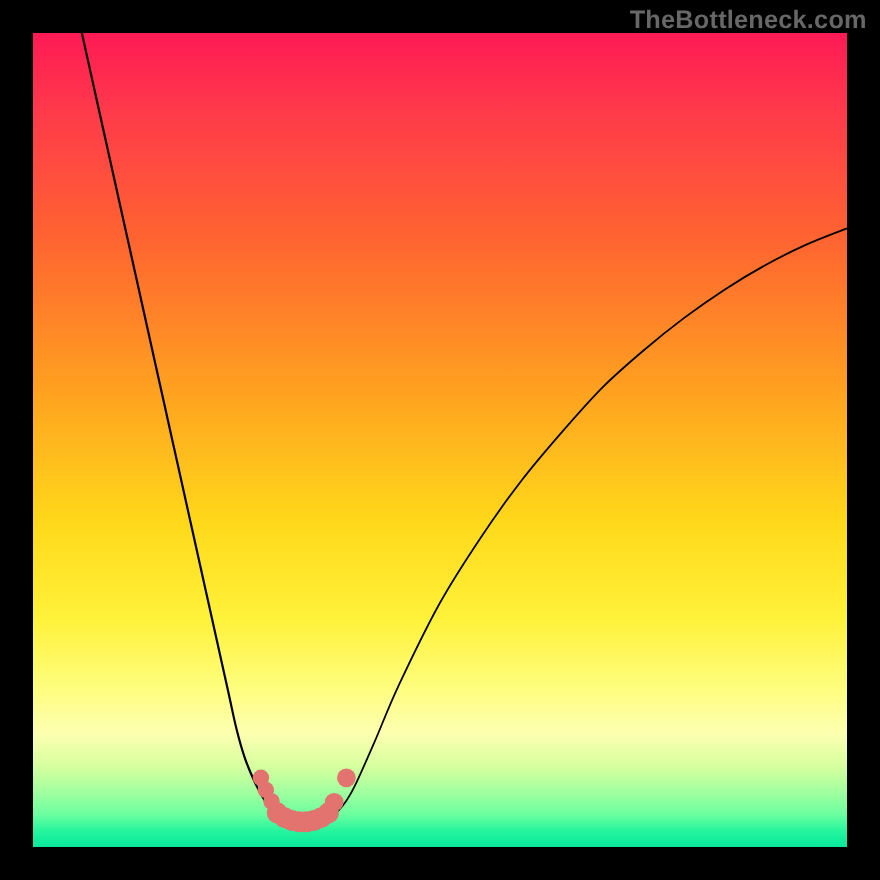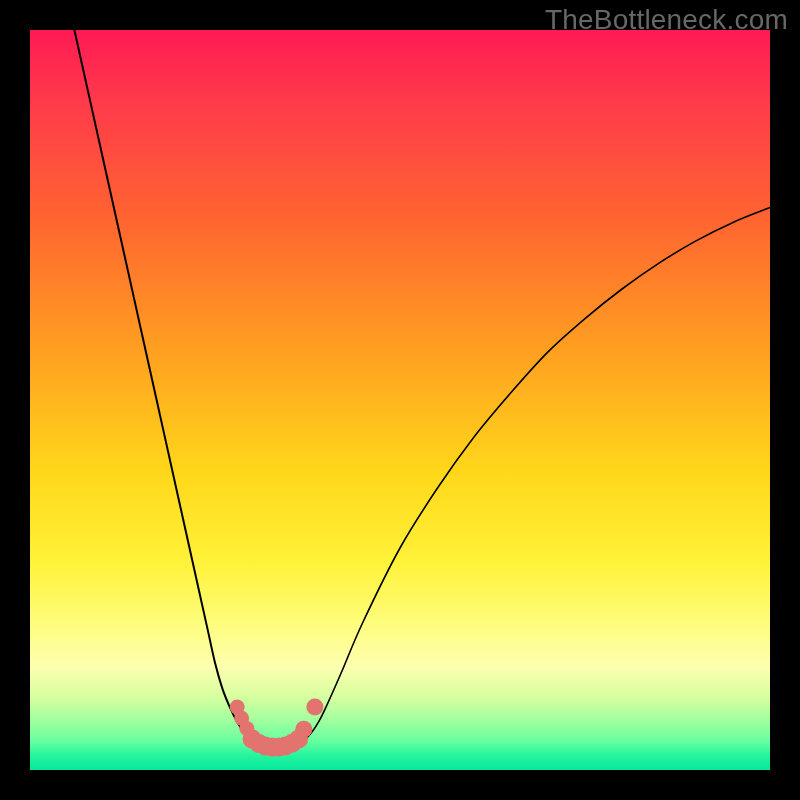--- a/index.html
+++ b/index.html
@@ -31,22 +31,22 @@
       #6bff9f 96%,
       #26f59e 98%,
       #07e89d 100%
     );
   }
   .watermark {
     position: absolute;
     top: 4px;
     right: 12px;
     color: #676767;
-    font-size: 28px;
-    font-weight: 400;
+    font-size: 23px;
+    font-weight: 700;
     letter-spacing: 0.2px;
   }
   svg.curve {
     position: absolute;
     left: 0;
     top: 0;
     width: 740px;
     height: 740px;
     overflow: visible;
   }

